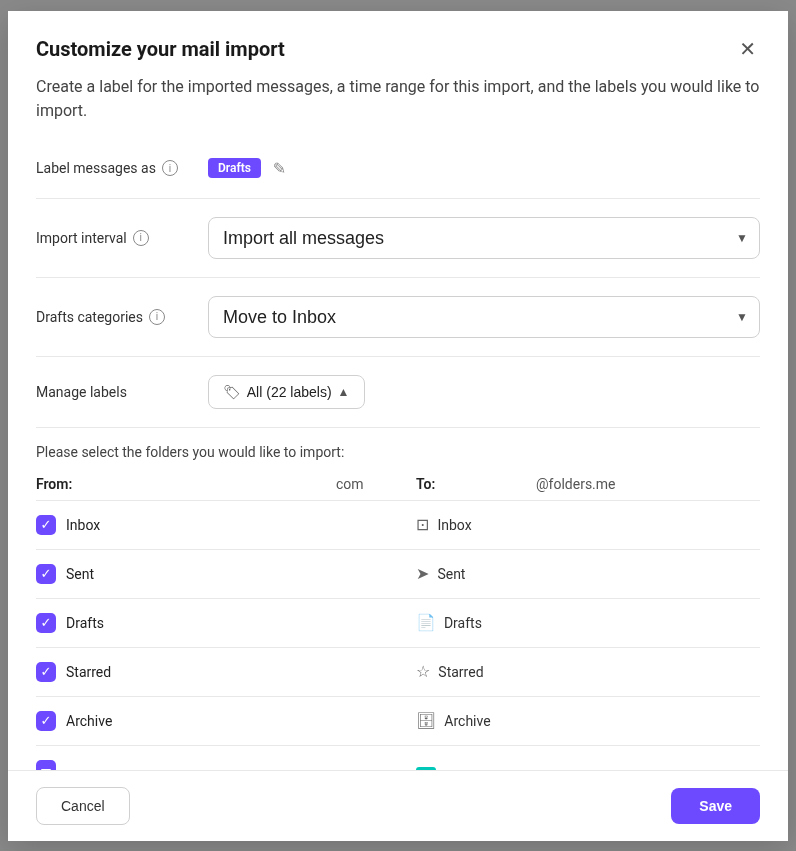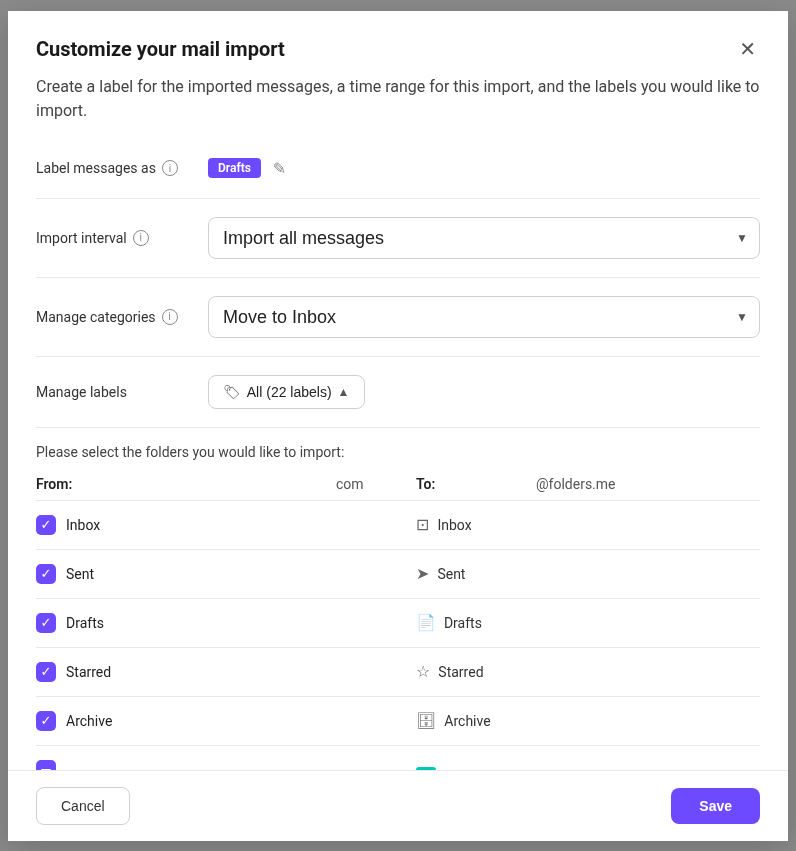--- a/index.html
+++ b/index.html
@@ -319,21 +319,21 @@
               <option>Last 6 months</option>
               <option>Last year</option>
             </select>
             <span class="select-arrow">▼</span>
           </div>
         </div>
       </div>
 
       <div class="field-row">
         <div class="field-label">
-          <span>Manage categories</span>
+          <span>Drafts categories</span>
           <span class="info-icon">i</span>
         </div>
         <div class="field-value">
           <div class="select-wrapper">
             <select class="select-control">
               <option>Move to Inbox</option>
               <option>Skip</option>
               <option>Label only</option>
             </select>
             <span class="select-arrow">▼</span>

